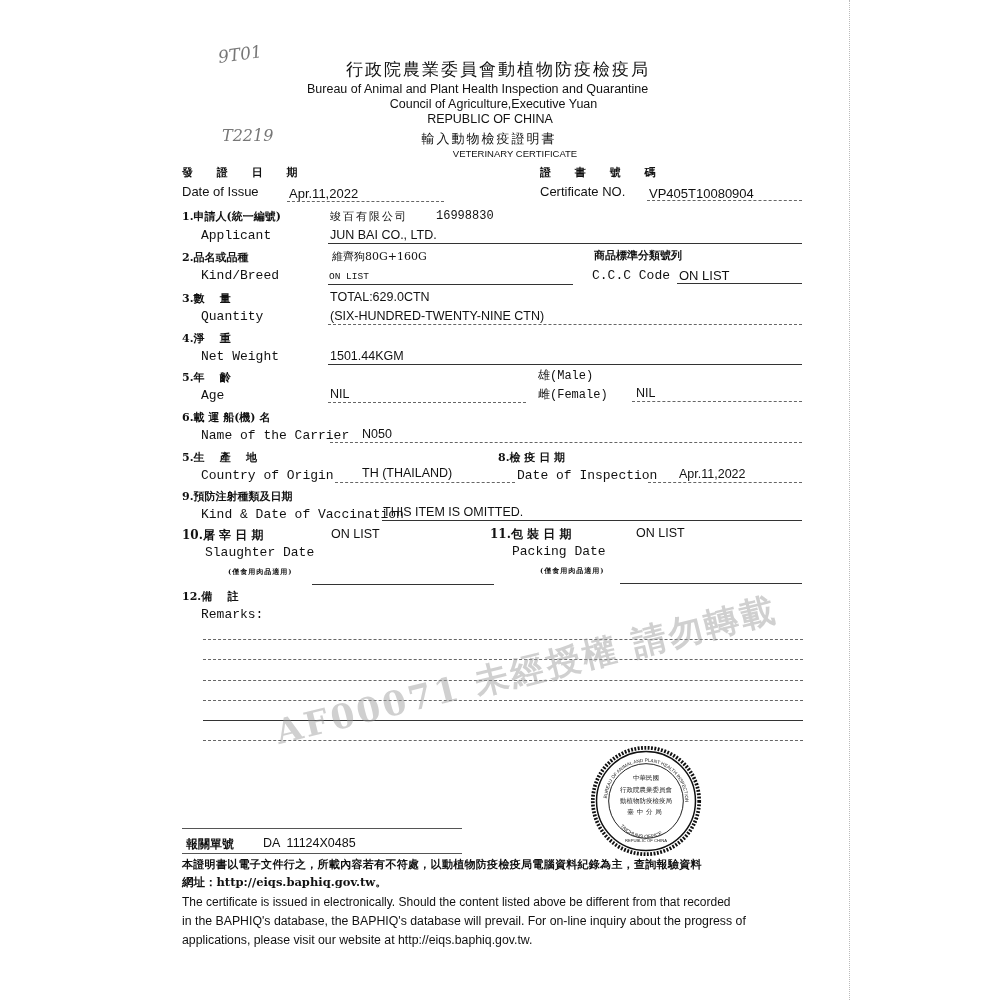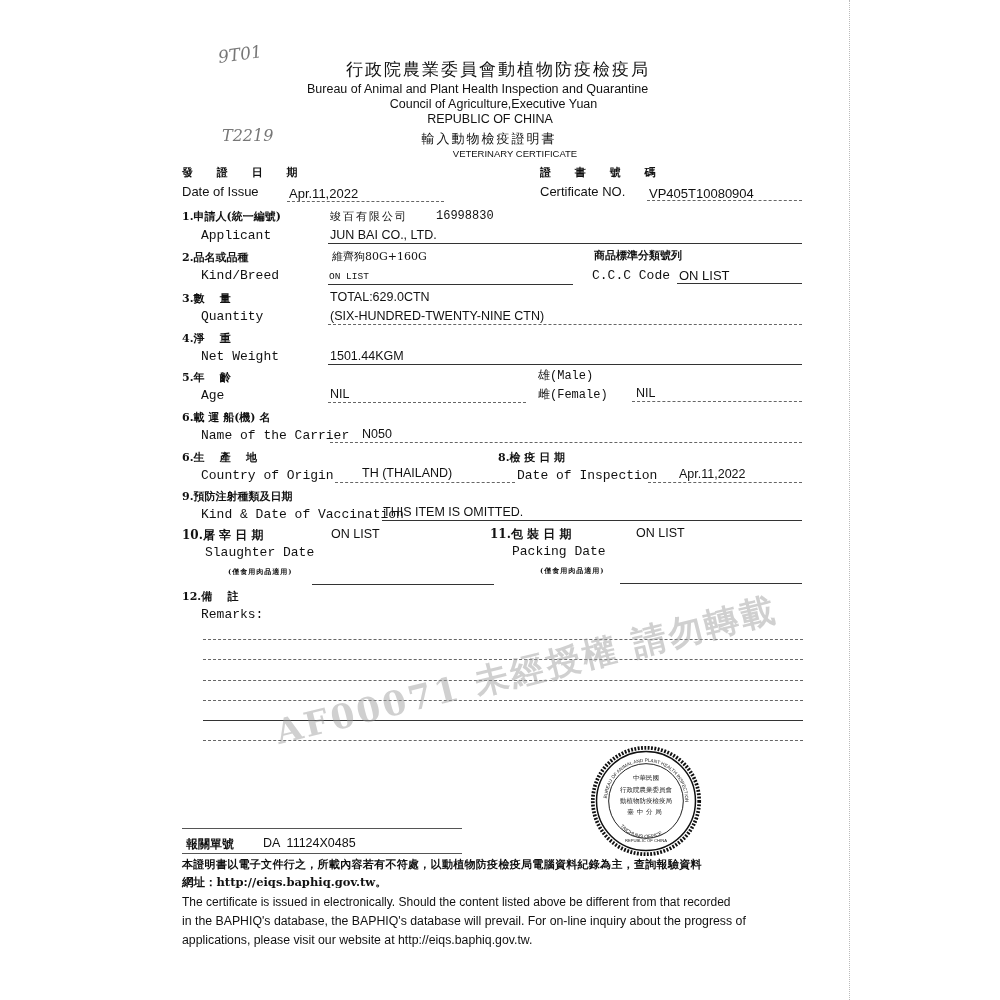--- a/index.html
+++ b/index.html
@@ -84,21 +84,21 @@
   <div class="abs lbl-en" style="left:538px;top:367px;font-size:12px;">雄(Male)</div>
   <div class="abs lbl-en" style="left:538px;top:386px;font-size:12px;">雌(Female)</div>
   <div class="abs val" style="left:636px;top:386px;font-size:12.5px;">NIL</div>
   <div class="uline dash" style="left:632px;top:401px;width:170px;"></div>
 
   <div class="abs lbl-zh" style="left:182px;top:410px;white-space:pre;">6.載 運 船(機) 名</div>
   <div class="abs lbl-en" style="left:201px;top:428px;">Name of the Carrier</div>
   <div class="abs val" style="left:362px;top:427px;font-size:12.5px;">N050</div>
   <div class="uline dash" style="left:330px;top:442px;width:472px;"></div>
 
-  <div class="abs lbl-zh" style="left:182px;top:450px;white-space:pre;">6.生    產    地</div>
+  <div class="abs lbl-zh" style="left:182px;top:450px;white-space:pre;">5.生    產    地</div>
   <div class="abs lbl-en" style="left:201px;top:468px;">Country of Origin</div>
   <div class="abs val" style="left:362px;top:466px;font-size:12.5px;">TH (THAILAND)</div>
   <div class="uline dash" style="left:335px;top:482px;width:180px;"></div>
   <div class="abs lbl-zh" style="left:498px;top:450px;">8.檢 疫 日 期</div>
   <div class="abs lbl-en" style="left:517px;top:468px;">Date of Inspection</div>
   <div class="abs val" style="left:679px;top:467px;font-size:12.5px;">Apr.11,2022</div>
   <div class="uline dash" style="left:648px;top:482px;width:154px;"></div>
 
   <div class="abs lbl-zh" style="left:182px;top:489px;">9.預防注射種類及日期</div>
   <div class="abs lbl-en" style="left:201px;top:507px;">Kind &amp; Date of Vaccination</div>

